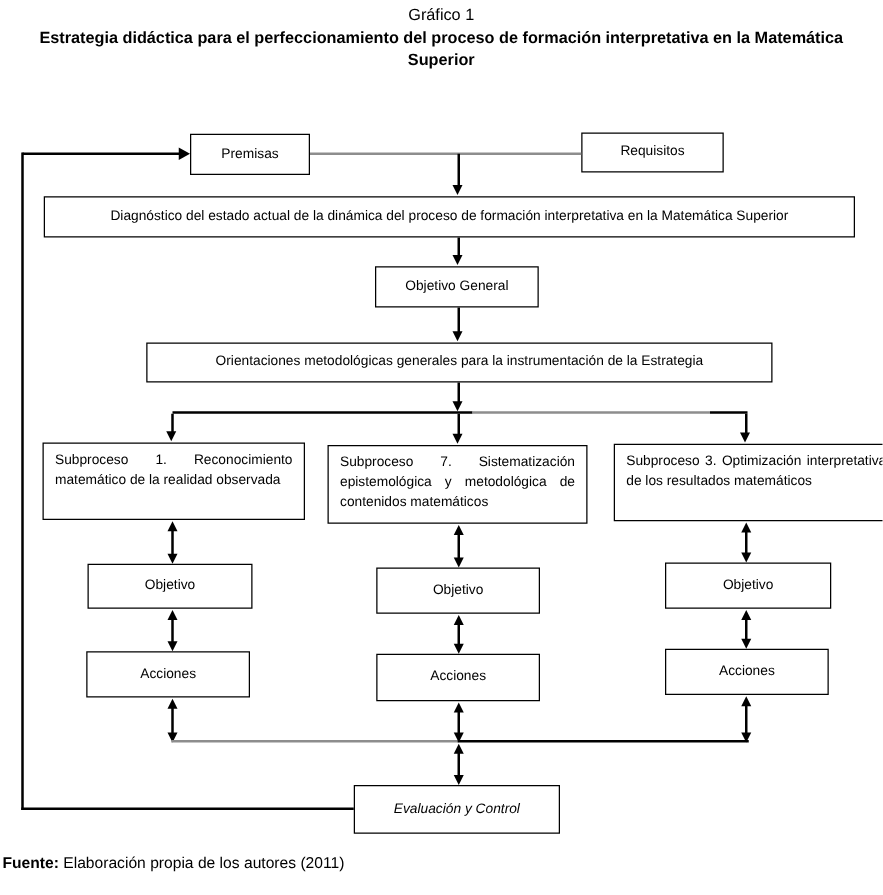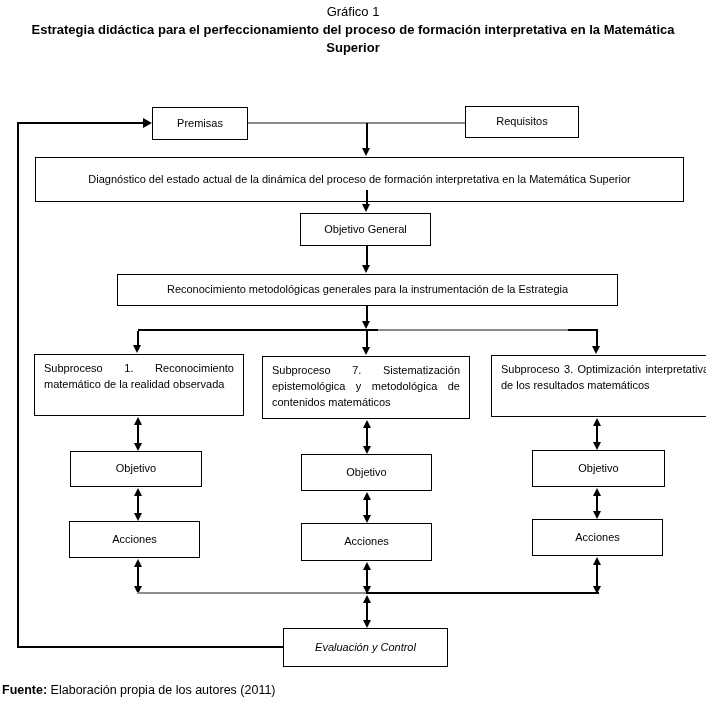--- a/index.html
+++ b/index.html
@@ -48,23 +48,23 @@
   .footer .b{font-weight:bold;}
 </style>
 </head>
 <body>
 
 <div class="title-line1">Gráfico 1</div>
 <div class="title-line2">Estrategia didáctica para el perfeccionamiento del proceso de formación interpretativa en la Matemática Superior</div>
 
 <div class="box" style="left:152px;top:107px;width:96px;height:33px;">Premisas</div>
 <div class="box thin" style="left:465px;top:106px;width:114px;height:32px;">Requisitos</div>
-<div class="box thin" style="left:35px;top:157px;width:649px;height:45px;">Diagnóstico del estado actual de la dinámica del proceso de formación interpretativa en la Matemática Superior</div>
+<div class="box thin" style="left:35px;top:157px;width:649px;height:33px;">Diagnóstico del estado actual de la dinámica del proceso de formación interpretativa en la Matemática Superior</div>
 <div class="box" style="left:300px;top:213px;width:131px;height:33px;">Objetivo General</div>
-<div class="box thin" style="left:117px;top:274px;width:501px;height:32px;">Reconocimiento metodológicas generales para la instrumentación de la Estrategia</div>
+<div class="box thin" style="left:117px;top:274px;width:501px;height:32px;">Orientaciones metodológicas generales para la instrumentación de la Estrategia</div>
 
 <div class="box justify" style="left:34px;top:354px;width:210px;height:62px;">Subproceso 1. Reconocimiento matemático de la realidad observada</div>
 <div class="box justify" style="left:262px;top:356px;width:208px;height:63px;">Subproceso 7. Sistematización epistemológica y metodológica de contenidos matemáticos</div>
 <div class="box justify" style="left:491px;top:355px;width:228px;height:62px;">Subproceso 3. Optimización interpretativa de los resultados matemáticos</div>
 
 <div class="box" style="left:70px;top:451px;width:132px;height:36px;">Objetivo</div>
 <div class="box" style="left:301px;top:454px;width:131px;height:37px;">Objetivo</div>
 <div class="box" style="left:532px;top:450px;width:133px;height:37px;">Objetivo</div>
 
 <div class="box" style="left:69px;top:521px;width:131px;height:37px;">Acciones</div>

